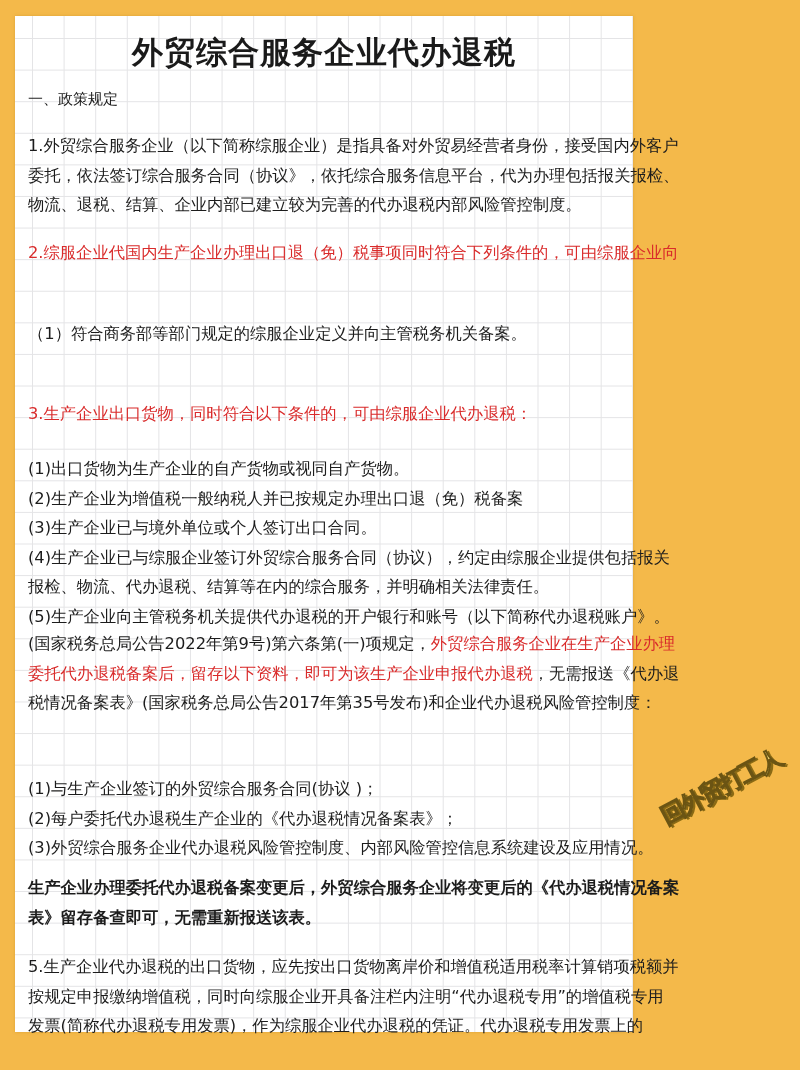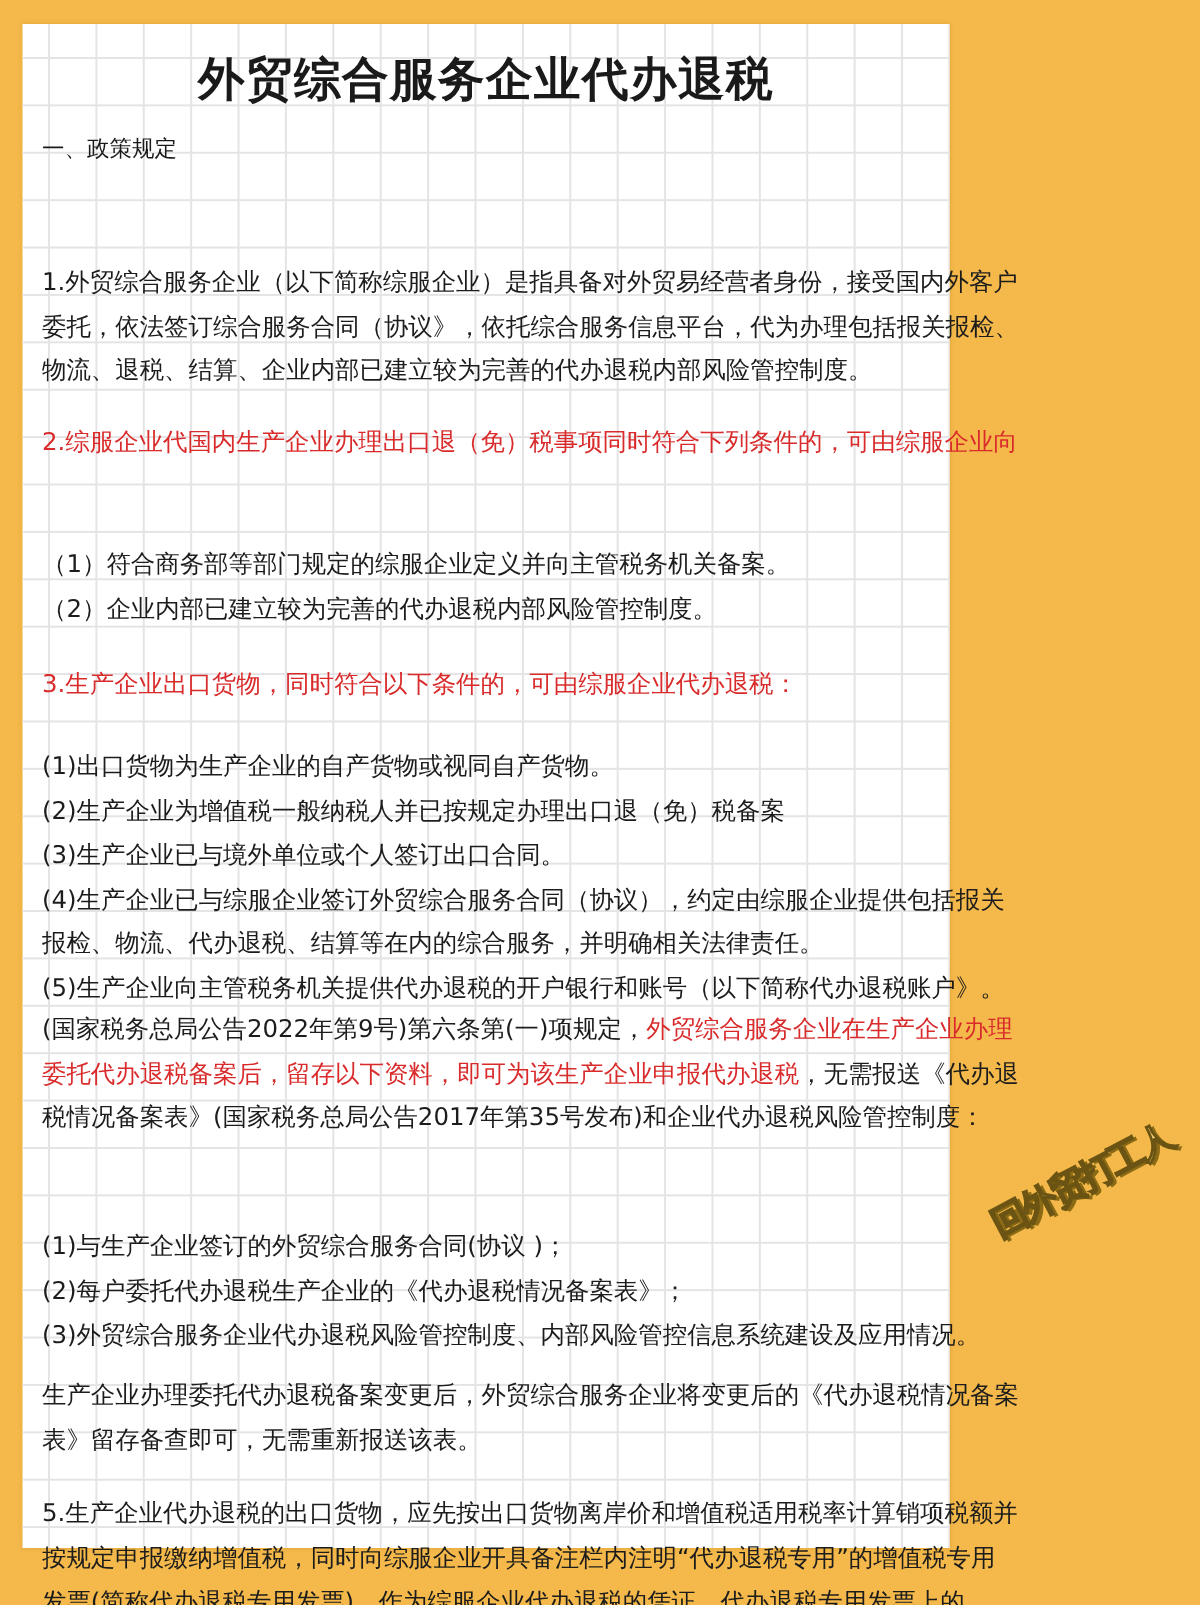--- a/index.html
+++ b/index.html
@@ -46,21 +46,20 @@
       font-size: 15px;
       color: #1a1a1a;
     }
     .block {
       position: absolute;
       left: 13px;
       width: 750px;
       font-size: 16.3px;
       line-height: 29.5px;
       color: #1c1c1c;
-      margin-top: 42px;
     }
     .red { color: #d92b2b; }
     .line { display: block; white-space: nowrap; }
     .stamp {
       position: absolute;
       left: 640px;
       top: 755px;
       transform: rotate(-28deg);
       font-size: 24px;
       font-weight: bold;
@@ -84,21 +83,20 @@
     <span class="line">1.外贸综合服务企业（以下简称综服企业）是指具备对外贸易经营者身份，接受国内外客户</span>
     <span class="line">委托，依法签订综合服务合同（协议》，依托综合服务信息平台，代为办理包括报关报检、</span>
     <span class="line">物流、退税、结算、企业内部已建立较为完善的代办退税内部风险管控制度。</span>
   </div>
 
   <div class="block" style="top:222px;">
     <span class="line red">2.综服企业代国内生产企业办理出口退（免）税事项同时符合下列条件的，可由综服企业向</span>
   </div>
   <div class="block" style="top:303px;">
     <span class="line">（1）符合商务部等部门规定的综服企业定义并向主管税务机关备案。</span>
-    <span class="line">（2）企业内部已建立较为完善的代办退税内部风险管控制度。</span>
   </div>
 
   <div class="block" style="top:383px;">
     <span class="line red">3.生产企业出口货物，同时符合以下条件的，可由综服企业代办退税：</span>
   </div>
   <div class="block" style="top:438px;">
     <span class="line">(1)出口货物为生产企业的自产货物或视同自产货物。</span>
     <span class="line">(2)生产企业为增值税一般纳税人并已按规定办理出口退（免）税备案</span>
     <span class="line">(3)生产企业已与境外单位或个人签订出口合同。</span>
     <span class="line">(4)生产企业已与综服企业签订外贸综合服务合同（协议），约定由综服企业提供包括报关</span>
@@ -110,21 +108,21 @@
     <span class="line"><span>(国家税务总局公告2022年第9号)第六条第(一)项规定，</span><span class="red">外贸综合服务企业在生产企业办理</span></span>
     <span class="line"><span class="red">委托代办退税备案后，留存以下资料，即可为该生产企业申报代办退税</span><span>，无需报送《代办退</span></span>
     <span class="line">税情况备案表》(国家税务总局公告2017年第35号发布)和企业代办退税风险管控制度：</span>
   </div>
   <div class="block" style="top:758px;">
     <span class="line">(1)与生产企业签订的外贸综合服务合同(协议 )；</span>
     <span class="line">(2)每户委托代办退税生产企业的《代办退税情况备案表》；</span>
     <span class="line">(3)外贸综合服务企业代办退税风险管控制度、内部风险管控信息系统建设及应用情况。</span>
   </div>
 
-  <div class="block" style="top:857px;">
+  <div class="block" style="top:857px;font-weight:bold;">
     <span class="line">生产企业办理委托代办退税备案变更后，外贸综合服务企业将变更后的《代办退税情况备案</span>
     <span class="line">表》留存备查即可，无需重新报送该表。</span>
   </div>
 
   <div class="block" style="top:936px;">
     <span class="line">5.生产企业代办退税的出口货物，应先按出口货物离岸价和增值税适用税率计算销项税额并</span>
     <span class="line">按规定申报缴纳增值税，同时向综服企业开具备注栏内注明“代办退税专用”的增值税专用</span>
     <span class="line">发票(简称代办退税专用发票)，作为综服企业代办退税的凭证。代办退税专用发票上的</span>
   </div>
 

